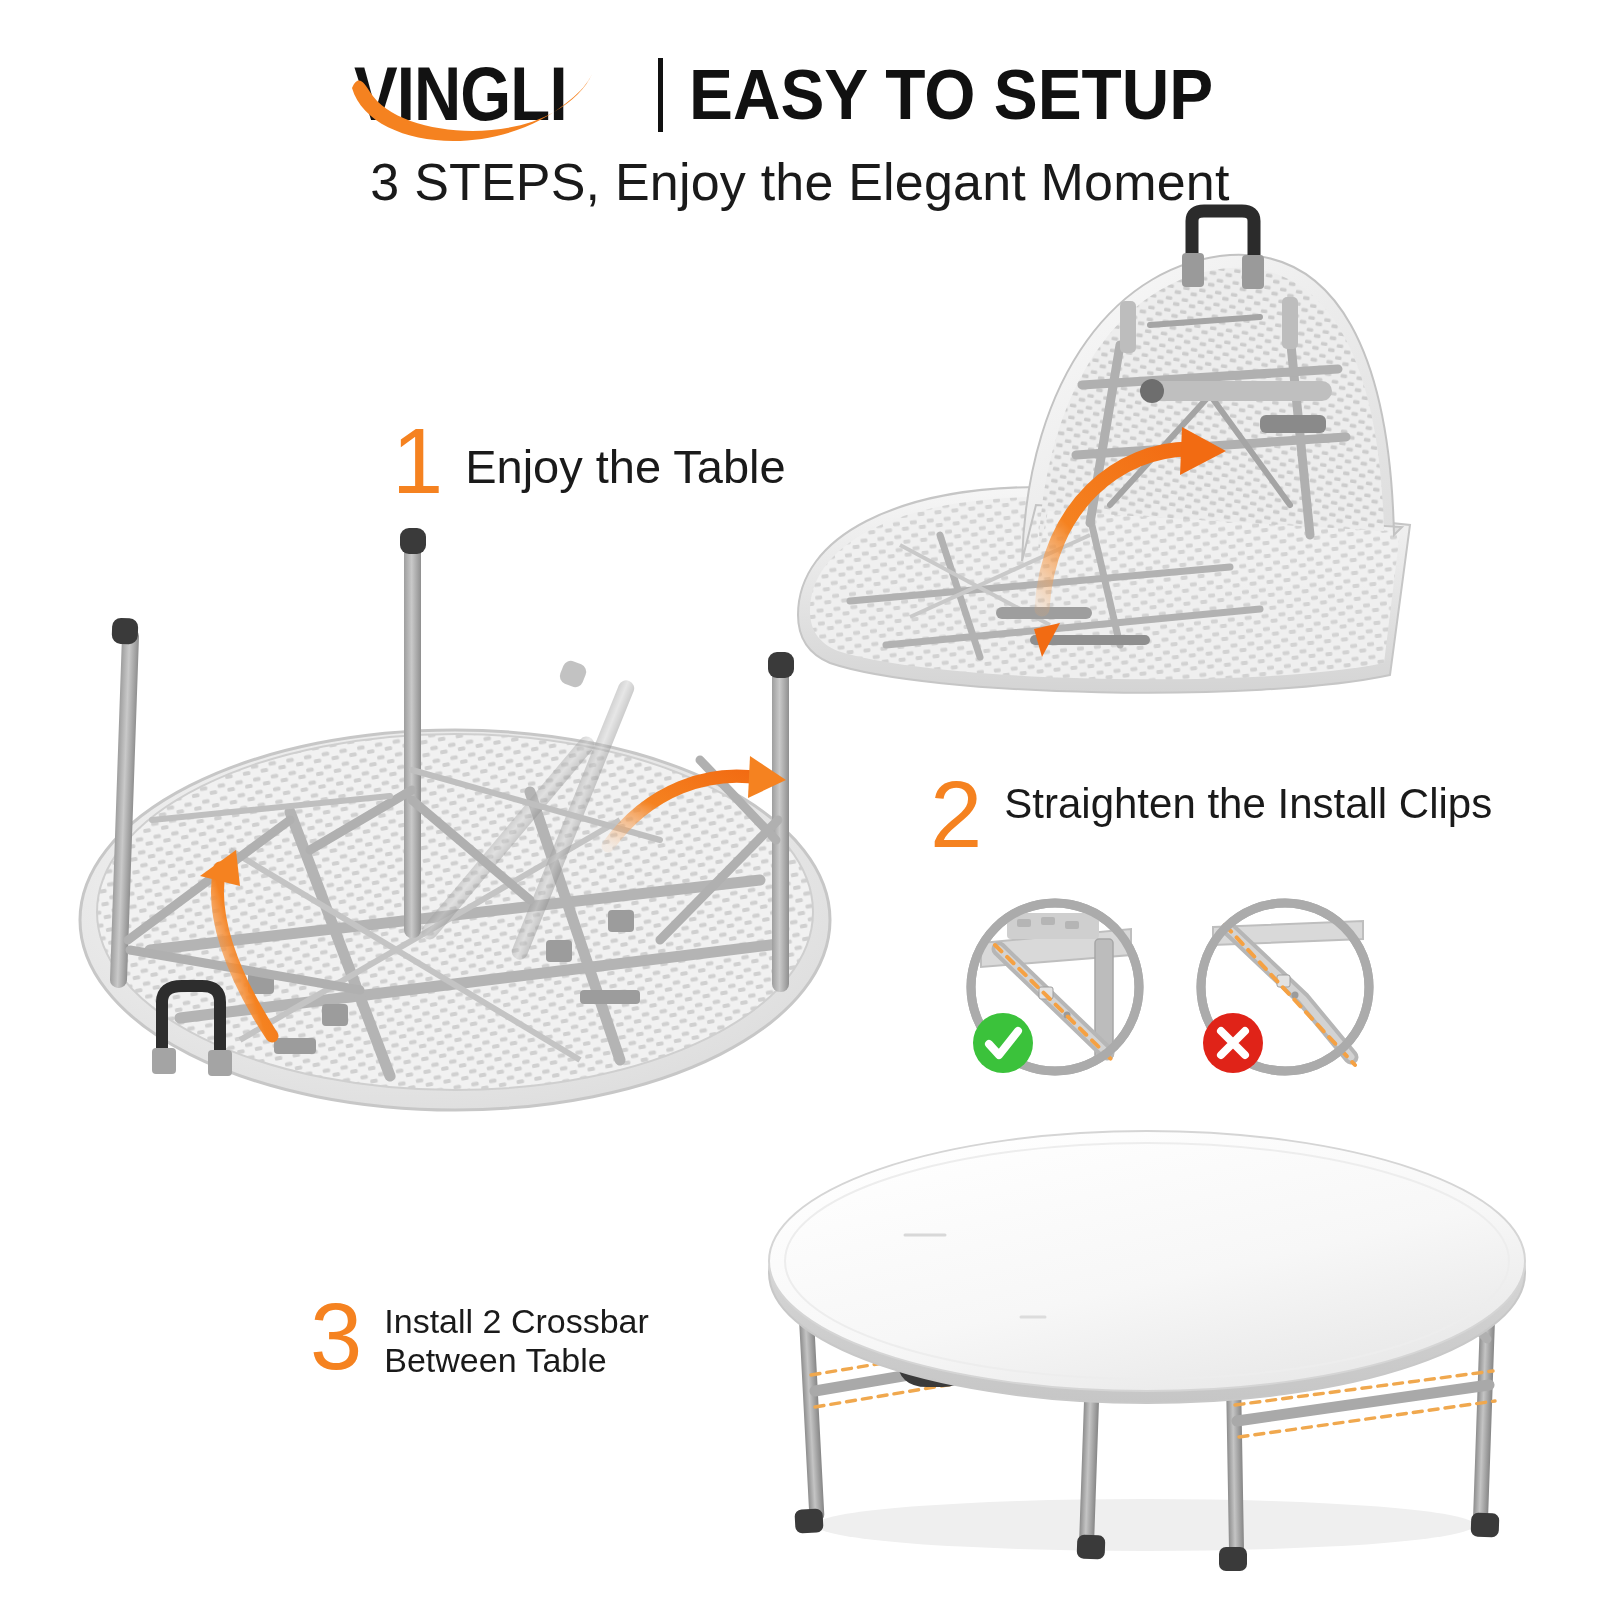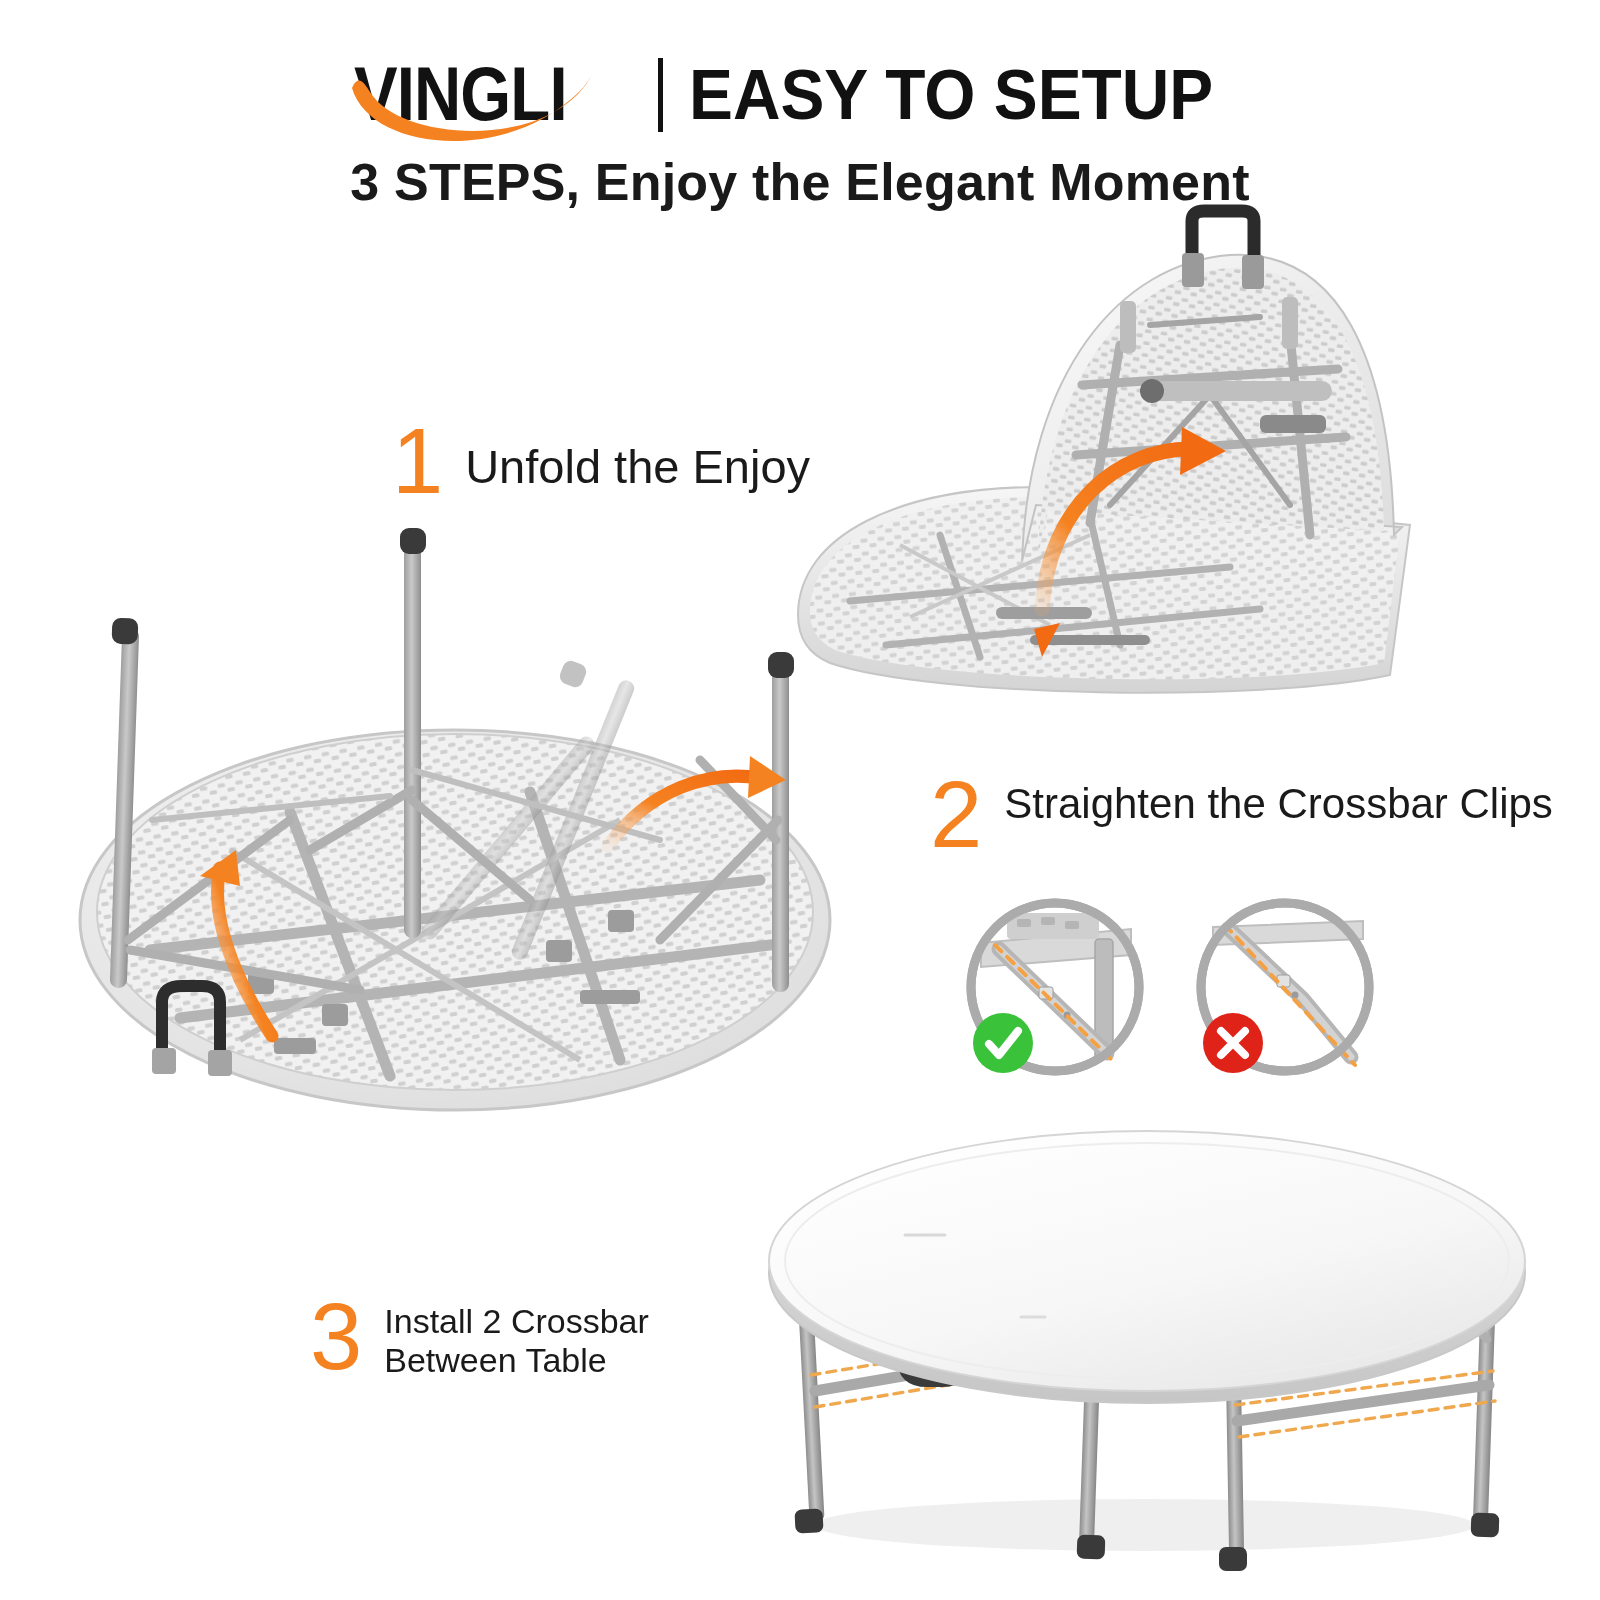--- a/index.html
+++ b/index.html
@@ -29,21 +29,21 @@
   .divider-bar { width: 5px; height: 74px; background: #111; }
   .head-title {
     font-family: "Liberation Sans Narrow", "Liberation Sans", sans-serif;
     font-size: 70px; font-weight: 700; color: #111;
     letter-spacing: 0px; line-height: 76px;
     transform: scaleX(0.94); transform-origin: left center;
   }
   .sub-title {
     position: absolute; top: 152px; left: 0; width: 1600px; text-align: center;
     font-family: "Liberation Sans Narrow", "Liberation Sans", sans-serif;
-    font-size: 52px; font-weight: 700; color: #1a1a1a; letter-spacing: 0.2px;
+    font-size: 52px; font-weight: 400; color: #1a1a1a; letter-spacing: 0.2px;
   }
 
   
   .step-label { position: absolute; display: flex; align-items: flex-start; gap: 22px; }
   .step-num {
     font-family: "Liberation Sans Narrow", "Liberation Sans", sans-serif;
     color: #F58220; font-weight: 400; line-height: 0.95;
   }
   .step-text {
     font-family: "Liberation Sans Narrow", "Liberation Sans", sans-serif;
@@ -85,21 +85,21 @@
       <div class="divider-bar"></div>
 
       <div class="head-title">EASY TO SETUP</div>
     </div>
 
     <div class="sub-title">3 STEPS, Enjoy the Elegant Moment</div>
   </div>
 
   <div class="step-label" id="step1-label">
     <div class="step-num">1</div>
-    <div class="step-text">Unfold the Enjoy</div>
+    <div class="step-text">Enjoy the Table</div>
   </div>
 
   <div class="art" style="left:790px; top:205px;">
     <svg width="620" height="500" viewBox="0 0 620 500">
       <defs>
         <linearGradient id="topPanel" x1="0" y1="0" x2="1" y2="1">
           <stop offset="0%" stop-color="#FBFBFB"></stop>
             <stop offset="100%" stop-color="#DCDCDC"></stop>
         </linearGradient>
         <linearGradient id="botPanel" x1="0" y1="0" x2="0" y2="1">
@@ -277,21 +277,21 @@
       <g>
         <path d="M548 326 C 590 268, 650 250, 700 258" stroke="url(#arrG2)" stroke-width="13" fill="none" stroke-linecap="round"></path>
         <path d="M690 236 L 726 260 L 688 278 Z" fill="#F58220"></path>
       </g>
     </svg>
   </div>
 
   <div class="step-label" id="step2-label">
     <div class="step-num">2</div>
     <div class="step-text">
-      <div>Straighten the Crossbar Clips</div>
+      <div>Straighten the Install Clips</div>
     </div>
   </div>
 
   <div class="art" style="left:955px; top:895px;">
     <svg width="200" height="190" viewBox="0 0 200 190">
       <circle cx="100" cy="92" r="84" fill="#ffffff" stroke="#ABABAB" stroke-width="9"></circle>
       <g clip-path="none">
 
         <path d="M26 48 L 176 34 L 176 60 L 26 72 Z" fill="#D9D9D9" stroke="#BEBEBE" stroke-width="2"></path>
         <rect x="52" y="18" width="92" height="26" rx="4" fill="#CFCFCF"></rect>

